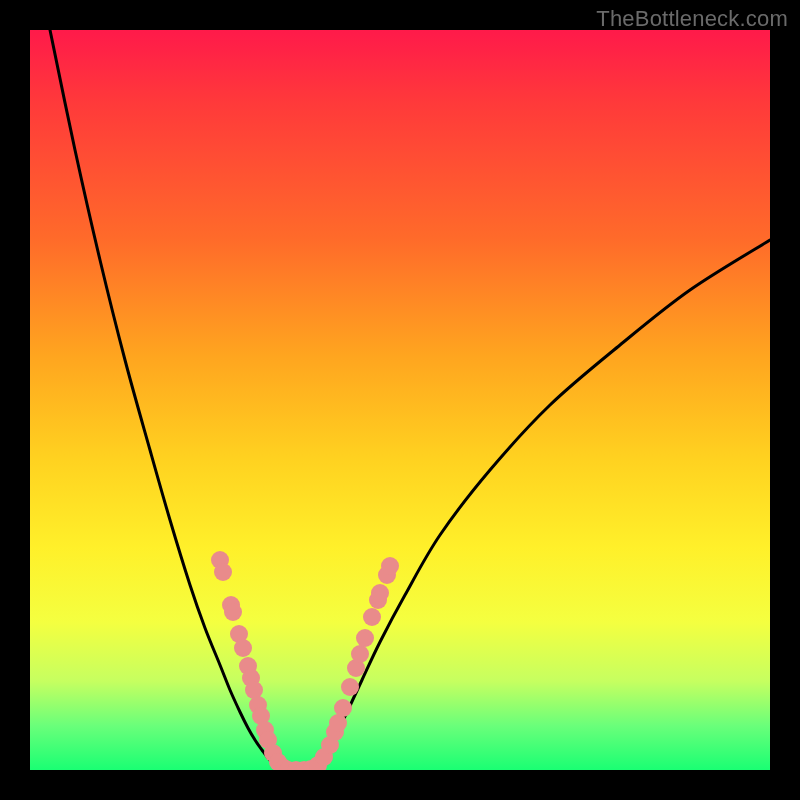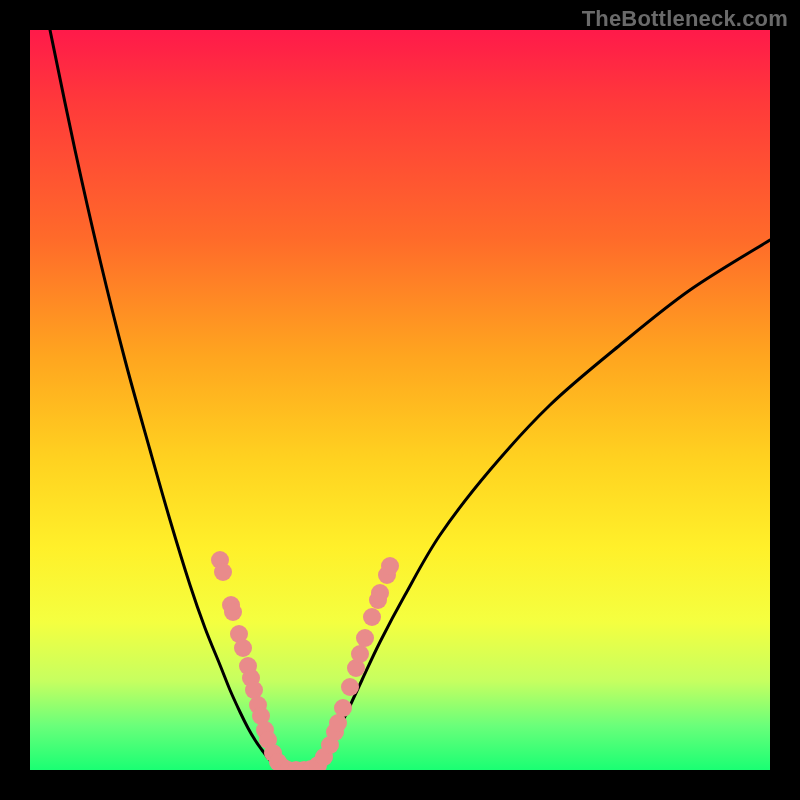--- a/index.html
+++ b/index.html
@@ -36,21 +36,21 @@
       #6aff7a 94%,
       #1aff73 100%
     );
   }
   .watermark {
     position: absolute;
     top: 6px;
     right: 12px;
     color: #6a6a6a;
     font-size: 22px;
-    font-weight: 700;
+    font-weight: 400;
     letter-spacing: 0.2px;
     user-select: none;
   }
   svg {
     position: absolute;
     left: 0;
     top: 0;
   }
 </style>
 </head>

